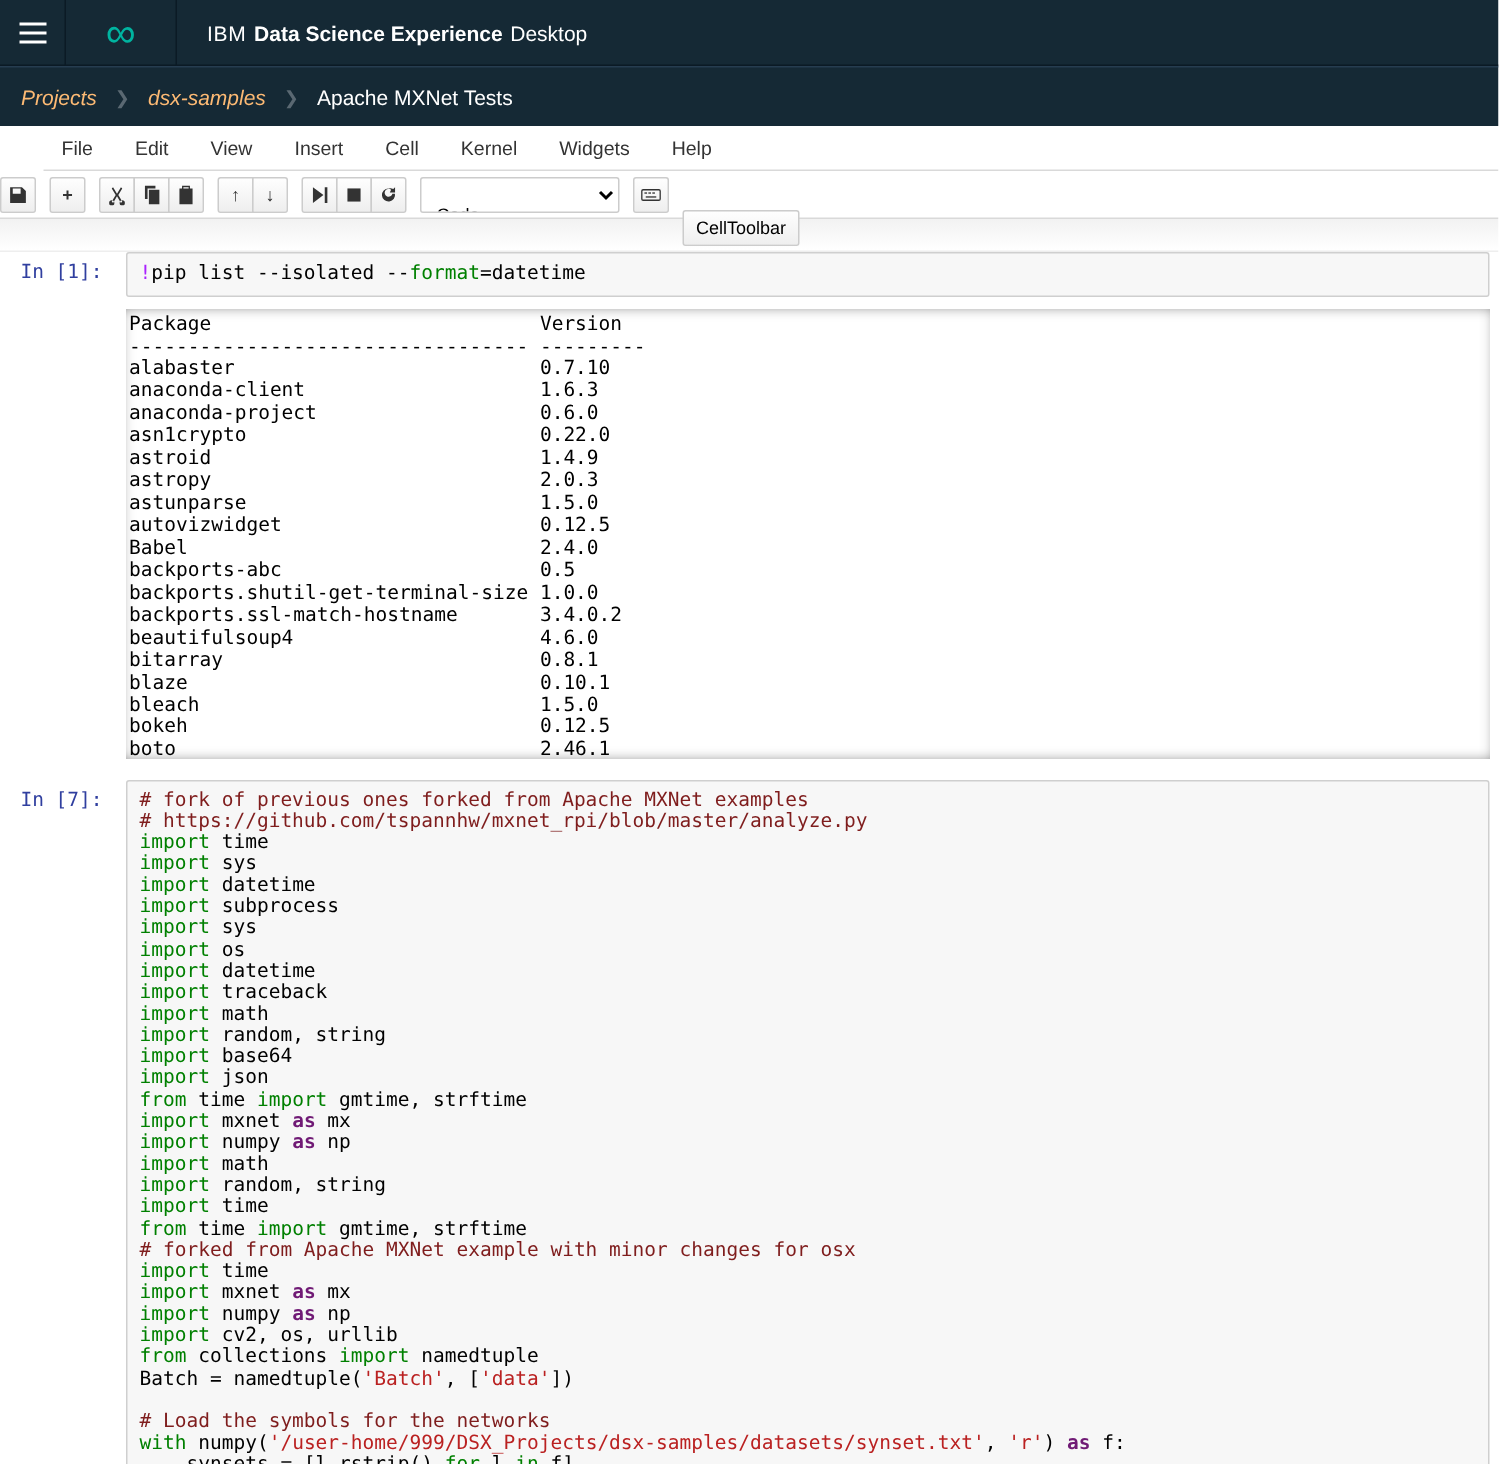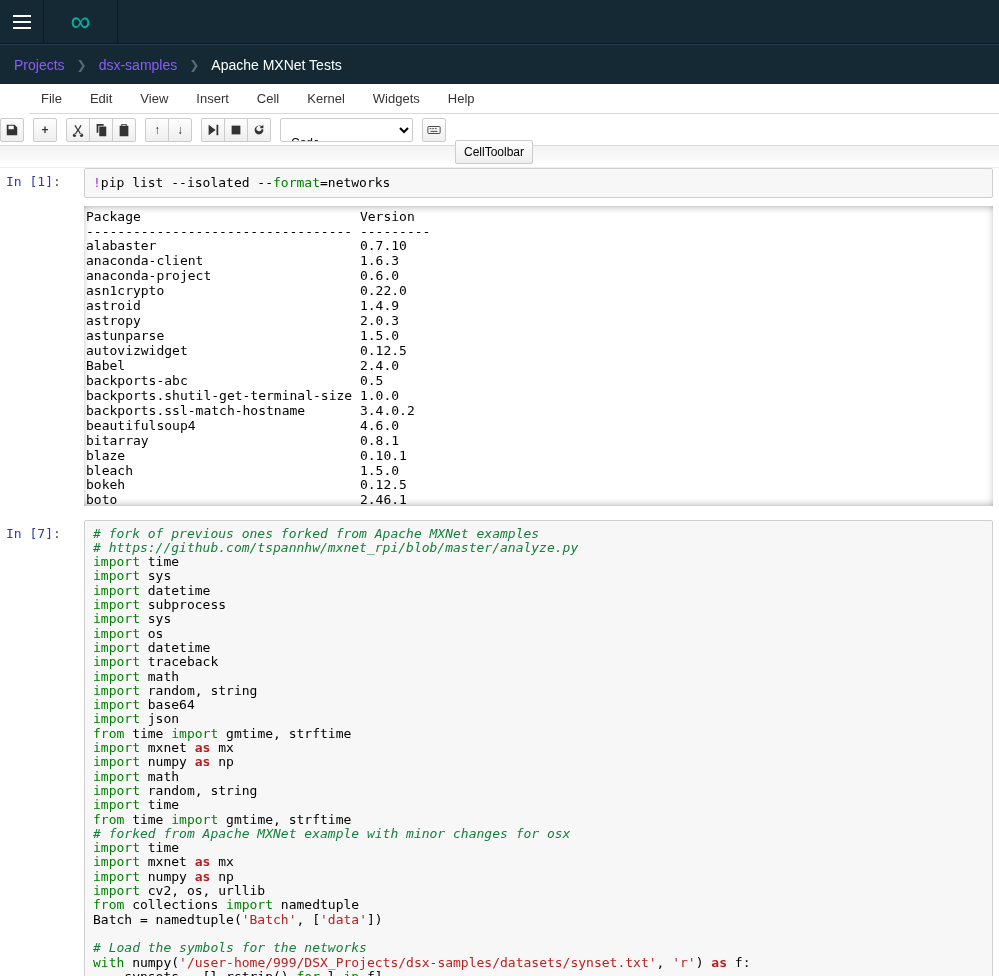--- a/index.html
+++ b/index.html
@@ -55,21 +55,21 @@
   .crumbbar {
     background: #152935;
     height: 40px;
     display: flex;
     align-items: center;
     padding-left: 14px;
     font-size: 14px;
     color: #fff;
     border-top: 1px solid #263d50;
   }
-  .crumb-link { color: #8b5cf6; cursor: pointer; }
+  .crumb-link { color: #fdba74; cursor: pointer; font-style: italic; }
   .crumb-sep { color: #5a6872; margin: 0 12px; font-size: 12px; }
   .crumb-current { color: #fff; }
   
   .menubar {
     height: 30px;
     background: #fff;
     border-bottom: 1px solid #d9d9d9;
     display: flex;
     align-items: center;
     padding-left: 8px;
@@ -143,21 +143,21 @@
     background: #fff;
     padding: 0;
   }
   .cell {
     display: flex;
     padding: 0 6px;
   }
   .prompt {
     width: 78px;
     min-width: 78px;
-    text-align: left;
+    text-align: center;
     font-family: monospace;
     font-size: 13px;
     color: #303F9F;
     padding: 6px 8px 0 0;
   }
   .inarea {
     flex: 1;
     border: 1px solid #cfcfcf;
     border-radius: 2px;
     background: #f7f7f7;
@@ -183,23 +183,23 @@
     padding: 4px 6px 0 2px;
     box-shadow: inset 0 6px 8px -6px rgba(0,0,0,0.35),
                 inset 0 -6px 8px -6px rgba(0,0,0,0.35),
                 inset 6px 0 8px -6px rgba(0,0,0,0.15),
                 inset -6px 0 8px -6px rgba(0,0,0,0.15);
     max-height: 300px;
     overflow: hidden;
   }
   .c-cmd  { color: #000; margin-top: 42px; }
   .c-key  { color: #008000; font-weight: normal; }
-  .c-as   { color: #b91c1c; font-weight: bold; }
+  .c-as   { color: #701a75; font-weight: bold; }
   .c-mod  { color: #000; }
-  .c-comm { color: #15803d; font-style: italic; }
+  .c-comm { color: #7f1d1d; }
   .c-str  { color: #BA2121; }
   .c-assign { color: #AA22FF; }
   .c-green2 { color: #008000; }
   .code-cell2 {
     flex: 1;
     border: 1px solid #cfcfcf;
     border-radius: 2px;
     background: #f7f7f7;
     padding: 6px 8px;
     font-family: monospace;
@@ -215,20 +215,25 @@
 <div class="topbar">
   <div class="hamburger">
     <div class="hamburger-lines">
       <span></span>
         <span></span>
         <span></span>
     </div>
   </div>
   <div class="logo-box">
     <span class="infinity">∞</span>
+  </div>
+  <div class="brand">
+    <span class="ibm">IBM</span>
+    <span class="dsx">Data Science Experience</span>
+    <span class="desktop">Desktop</span>
   </div>
 </div>
 
 <div class="crumbbar">
   <span class="crumb-link">Projects</span>
   <span class="crumb-sep">❯</span>
   <span class="crumb-link">dsx-samples</span>
   <span class="crumb-sep">❯</span>
   <span class="crumb-current">Apache MXNet Tests</span>
 </div>
@@ -317,21 +322,21 @@
     <button class="celltoolbar-btn">CellToolbar</button>
   </div>
 </div>
 
 <div class="toolbar-shadow"></div>
 
 <div class="notebook">
 
   <div class="cell">
     <div class="prompt">In [1]:</div>
-    <div class="inarea" id="code-input-0"><span class="c-assign">!</span><span class="c-cmd">pip list --isolated --</span><span class="c-green2">format</span><span class="c-cmd">=networks</span></div>
+    <div class="inarea" id="code-input-0"><span class="c-assign">!</span><span class="c-cmd">pip list --isolated --</span><span class="c-green2">format</span><span class="c-cmd">=datetime</span></div>
   </div>
   <div class="outarea-wrap">
     <div class="outprompt"></div>
     <div class="outarea">Package                            Version  
 ---------------------------------- ---------
 alabaster                          0.7.10   
 anaconda-client                    1.6.3    
 anaconda-project                   0.6.0    
 asn1crypto                         0.22.0   
 astroid                            1.4.9    

